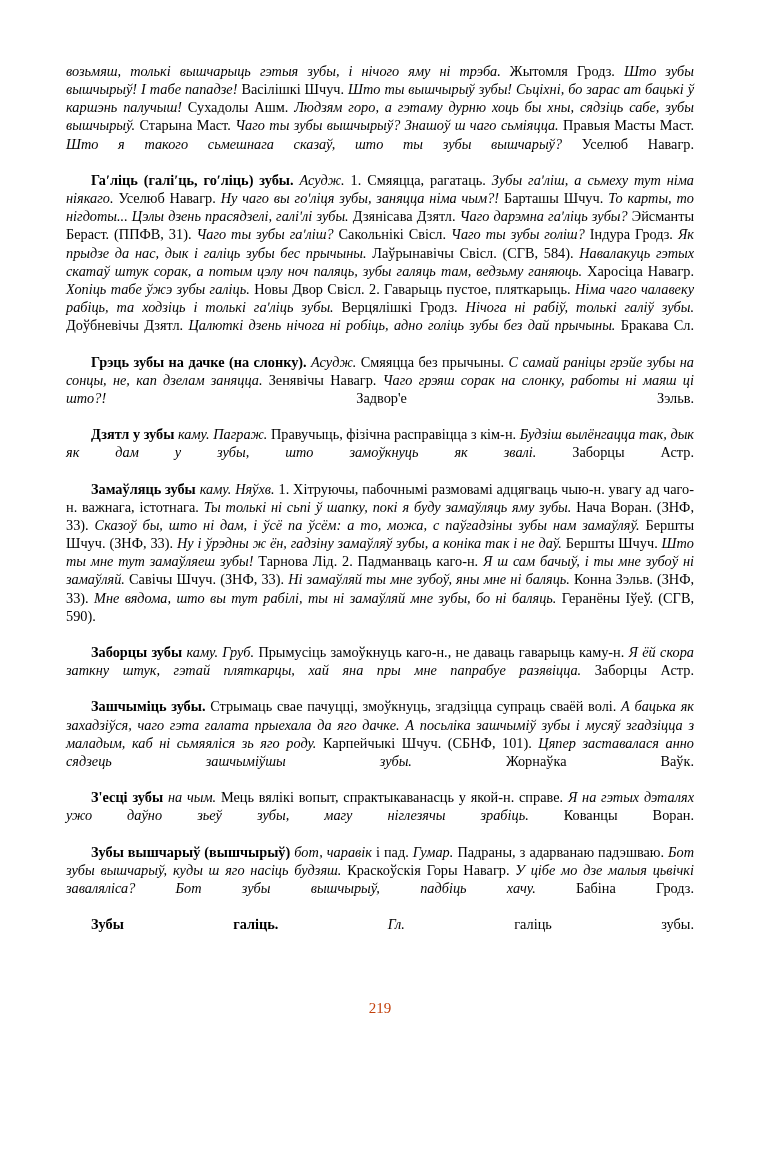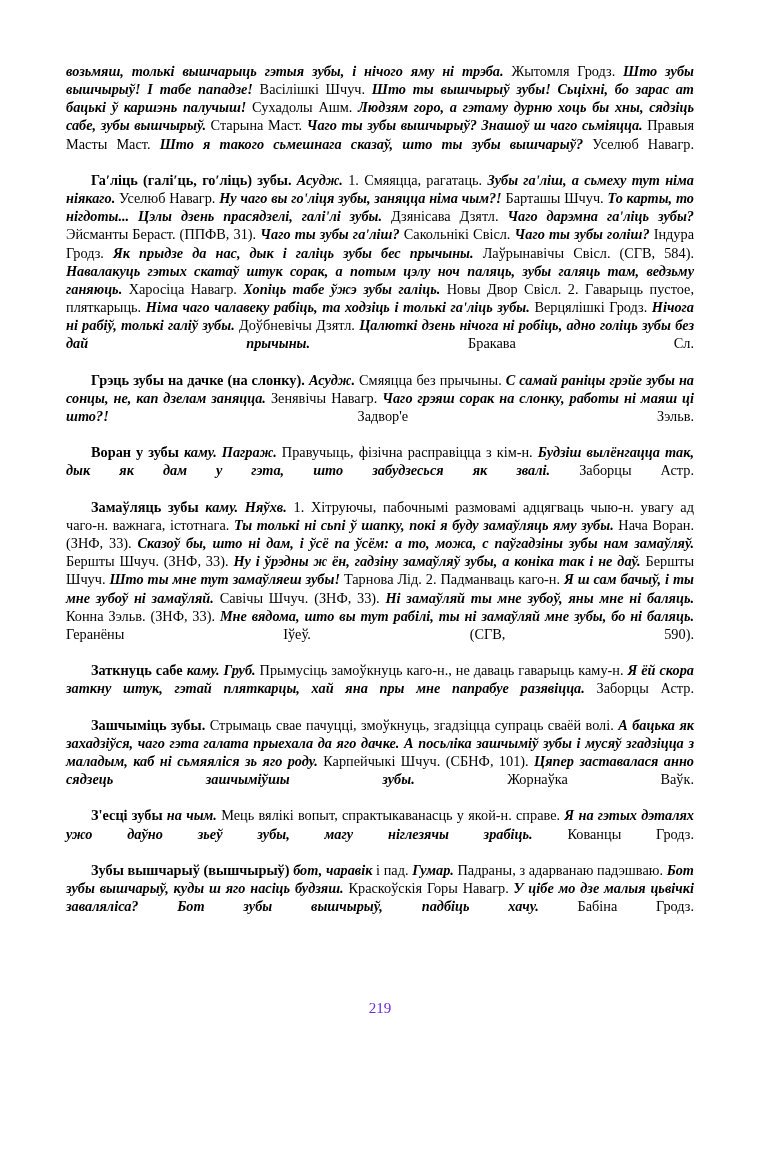--- a/index.html
+++ b/index.html
@@ -36,52 +36,53 @@
     margin: 0;
     padding: 0;
     text-align: justify;
     text-indent: 0;
   }
   p.para.indent {
     text-indent: 25px;
   }
   
   .b   { font-weight: bold; }
-  .i   { font-style: italic; font-weight: bold; }
+  .i   { font-style: italic; }
   .r   { font-style: normal; font-weight: normal; }
   
   #folio {
     position: absolute;
     left: 0;
     top: 1000px;
     width: 760px;
     text-align: center;
     font-size: 15px;
     font-family: "Liberation Serif", "DejaVu Serif", serif;
-    color: #6d28d9;
+    color: #c2410c;
   }
   
   p.para::after {
     content: "";
     display: inline-block;
     width: 100%;
   }
 </style>
 </head>
 <body>
 
 <div id="page">
 
   <div id="textblock">
       <p class="para"><span class="i">возьмяш, толькі вышчарыць гэтыя зубы, і нічого яму ні трэба.</span><span class="r"> Жытомля Гродз. </span><span class="i">Што зубы вышчырыў! І табе пападзе!</span><span class="r">  Васілішкі Шчуч. </span><span class="i">Што ты вышчырыў зубы! Сьціхні, бо зарас ат бацькі ў каршэнь палучыш!</span><span class="r"> Сухадолы Ашм. </span><span class="i">Людзям горо, а гэтаму дурню хоць бы хны, сядзіць сабе, зубы вышчырыў.</span><span class="r"> Старына Маст. </span><span class="i">Чаго ты зубы вышчырыў? Знашоў ш чаго сьміяцца.</span><span class="r"> Правыя Масты Маст. </span><span class="i">Што я такого сьмешнага сказаў, што ты зубы вышчарыў?</span><span class="r"> Уселюб Навагр.</span></p>
       <p class="para indent"><span class="b">Гаʹліць (галіʹць, гоʹліць) зубы.</span><span class="i"> Асудж.</span><span class="r"> 1. Смяяцца, рагатаць. </span><span class="i">Зубы гаʹліш, а сьмеху тут німа ніякаго.</span><span class="r"> Уселюб Навагр. </span><span class="i">Ну чаго вы гоʹліця зубы, заняцца німа чым?!</span><span class="r"> Барташы Шчуч. </span><span class="i">То карты, то нігдоты... Цэлы дзень прасядзелі, галіʹлі зубы.</span><span class="r"> Дзянісава Дзятл. </span><span class="i">Чаго дарэмна гаʹліць зубы?</span><span class="r"> Эйсманты Бераст. (ППФВ, 31). </span><span class="i">Чаго ты зубы гаʹліш?</span><span class="r"> Сакольнікі Свісл. </span><span class="i">Чаго ты зубы голіш?</span><span class="r"> Індура Гродз. </span><span class="i">Як прыдзе да нас, дык і галіць зубы бес прычыны.</span><span class="r"> Лаўрынавічы Свісл. (СГВ, 584). </span><span class="i">Навалакуць гэтых скатаў штук сорак, а потым цэлу ноч паляць, зубы галяць там, ведзьму ганяюць.</span><span class="r"> Харосіца Навагр. </span><span class="i">Хопіць табе ўжэ зубы галіць.</span><span class="r"> Новы Двор Свісл. 2. Гаварыць пустое, пляткарыць. </span><span class="i">Німа чаго чалавеку рабіць, та ходзіць і толькі гаʹліць зубы.</span><span class="r"> Верцялішкі Гродз. </span><span class="i">Нічога ні рабіў, толькі галіў зубы.</span><span class="r"> Доўбневічы Дзятл. </span><span class="i">Цалюткі дзень нічога ні робіць, адно голіць зубы без дай прычыны.</span><span class="r"> Бракава Сл.</span></p>
       <p class="para indent"><span class="b">Грэць зубы на дачке (на слонку).</span><span class="i"> Асудж.</span><span class="r"> Смяяцца без прычыны. </span><span class="i">С самай раніцы грэйе зубы на сонцы, не, кап дзелам заняцца.</span><span class="r"> Зенявічы Навагр. </span><span class="i">Чаго грэяш сорак на слонку, работы ні маяш ці што?!</span><span class="r"> Задвор'е Зэльв.</span></p>
-      <p class="para indent"><span class="b">Воран у зубы </span><span class="i">каму. Паграж.</span><span class="r"> Правучыць, фізічна расправіцца з кім-н. </span><span class="i">Будзіш вылёнгацца так, дык як дам у гэта, што забудзесься як звалі.</span><span class="r"> Заборцы Астр.</span></p>
+      <p class="para indent"><span class="b">Дзятл у зубы </span><span class="i">каму. Паграж.</span><span class="r"> Правучыць, фізічна расправіцца з кім-н. </span><span class="i">Будзіш вылёнгацца так, дык як дам у зубы, што замоўкнуць як звалі.</span><span class="r"> Заборцы Астр.</span></p>
       <p class="para indent"><span class="b">Замаўляць зубы </span><span class="i">каму. Няўхв.</span><span class="r"> 1. Хітруючы, пабочнымі размовамі адцягваць чыю-н. увагу ад чаго-н. важнага, істотнага. </span><span class="i">Ты толькі ні сьпі ў шапку, покі я буду замаўляць яму зубы.</span><span class="r"> Нача Воран. (ЗНФ, 33). </span><span class="i">Сказоў бы, што ні дам, і ўсё па ўсём: а то, можа, с паўгадзіны зубы нам замаўляў.</span><span class="r"> Бершты Шчуч. (ЗНФ, 33). </span><span class="i">Ну і ўрэдны ж ён, гадзіну замаўляў зубы, а коніка так і не даў.</span><span class="r"> Бершты Шчуч. </span><span class="i">Што ты мне тут замаўляеш зубы!</span><span class="r"> Тарнова Лід. 2. Падманваць каго-н. </span><span class="i">Я ш сам бачыў, і ты мне зубоў ні замаўляй.</span><span class="r"> Савічы Шчуч. (ЗНФ, 33). </span><span class="i">Ні замаўляй ты мне зубоў, яны мне ні баляць.</span><span class="r"> Конна Зэльв. (ЗНФ, 33). </span><span class="i">Мне вядома, што вы тут рабілі, ты ні замаўляй мне зубы, бо ні баляць.</span><span class="r"> Геранёны Іўеў. (СГВ, 590).</span></p>
-      <p class="para indent"><span class="b">Заткнуць сабе </span><span class="i">каму. Груб.</span><span class="r"> Прымусіць замоўкнуць каго-н., не даваць гаварыць каму-н. </span><span class="i">Я ёй скора заткну штук, гэтай пляткарцы, хай яна пры мне папрабуе разявіцца.</span><span class="r"> Заборцы Астр.</span></p>
+      <p class="para indent"><span class="b">Заборцы зубы </span><span class="i">каму. Груб.</span><span class="r"> Прымусіць замоўкнуць каго-н., не даваць гаварыць каму-н. </span><span class="i">Я ёй скора заткну штук, гэтай пляткарцы, хай яна пры мне папрабуе разявіцца.</span><span class="r"> Заборцы Астр.</span></p>
       <p class="para indent"><span class="b">Зашчыміць зубы.</span><span class="r"> Стрымаць свае пачуцці, змоўкнуць, згадзіцца супраць сваёй волі. </span><span class="i">А бацька як захадзіўся, чаго гэта галата прыехала да яго дачке. А посьліка зашчыміў зубы і мусяў згадзіцца з маладым, каб ні сьмяяліся зь яго роду.</span><span class="r">  Карпейчыкі Шчуч. (СБНФ, 101). </span><span class="i">Цяпер заставалася анно сядзець зашчыміўшы зубы.</span><span class="r"> Жорнаўка  Ваўк.</span></p>
-      <p class="para indent"><span class="b">З'есці зубы </span><span class="i">на чым.</span><span class="r"> Мець вялікі вопыт, спрактыкаванасць у якой-н. справе. </span><span class="i">Я на гэтых дэталях ужо даўно зьеў зубы, магу ніглезячы зрабіць.</span><span class="r"> Кованцы Гродз.</span></p>
+      <p class="para indent"><span class="b">З'есці зубы </span><span class="i">на чым.</span><span class="r"> Мець вялікі вопыт, спрактыкаванасць у якой-н. справе. </span><span class="i">Я на гэтых дэталях ужо даўно зьеў зубы, магу ніглезячы зрабіць.</span><span class="r"> Кованцы Воран.</span></p>
       <p class="para indent"><span class="b">Зубы вышчарыў (вышчырыў) </span><span class="i">бот, чаравік</span><span class="r"> і пад. </span><span class="i">Гумар.</span><span class="r"> Падраны, з адарванаю падэшваю. </span><span class="i">Бот зубы вышчарыў, куды ш яго насіць будзяш.</span><span class="r"> Краскоўскія Горы Навагр. </span><span class="i">У цібе мо дзе малыя цьвічкі заваляліса? Бот зубы вышчырыў, падбіць хачу.</span><span class="r"> Бабіна Гродз.</span></p>
+      <p class="para indent"><span class="b">Зубы галіць.</span><span class="i"> Гл.</span><span class="r"> галіць зубы.</span></p>
     </div>
 
   <div id="folio">219</div>
 
 </div>
 
 </body></html>

